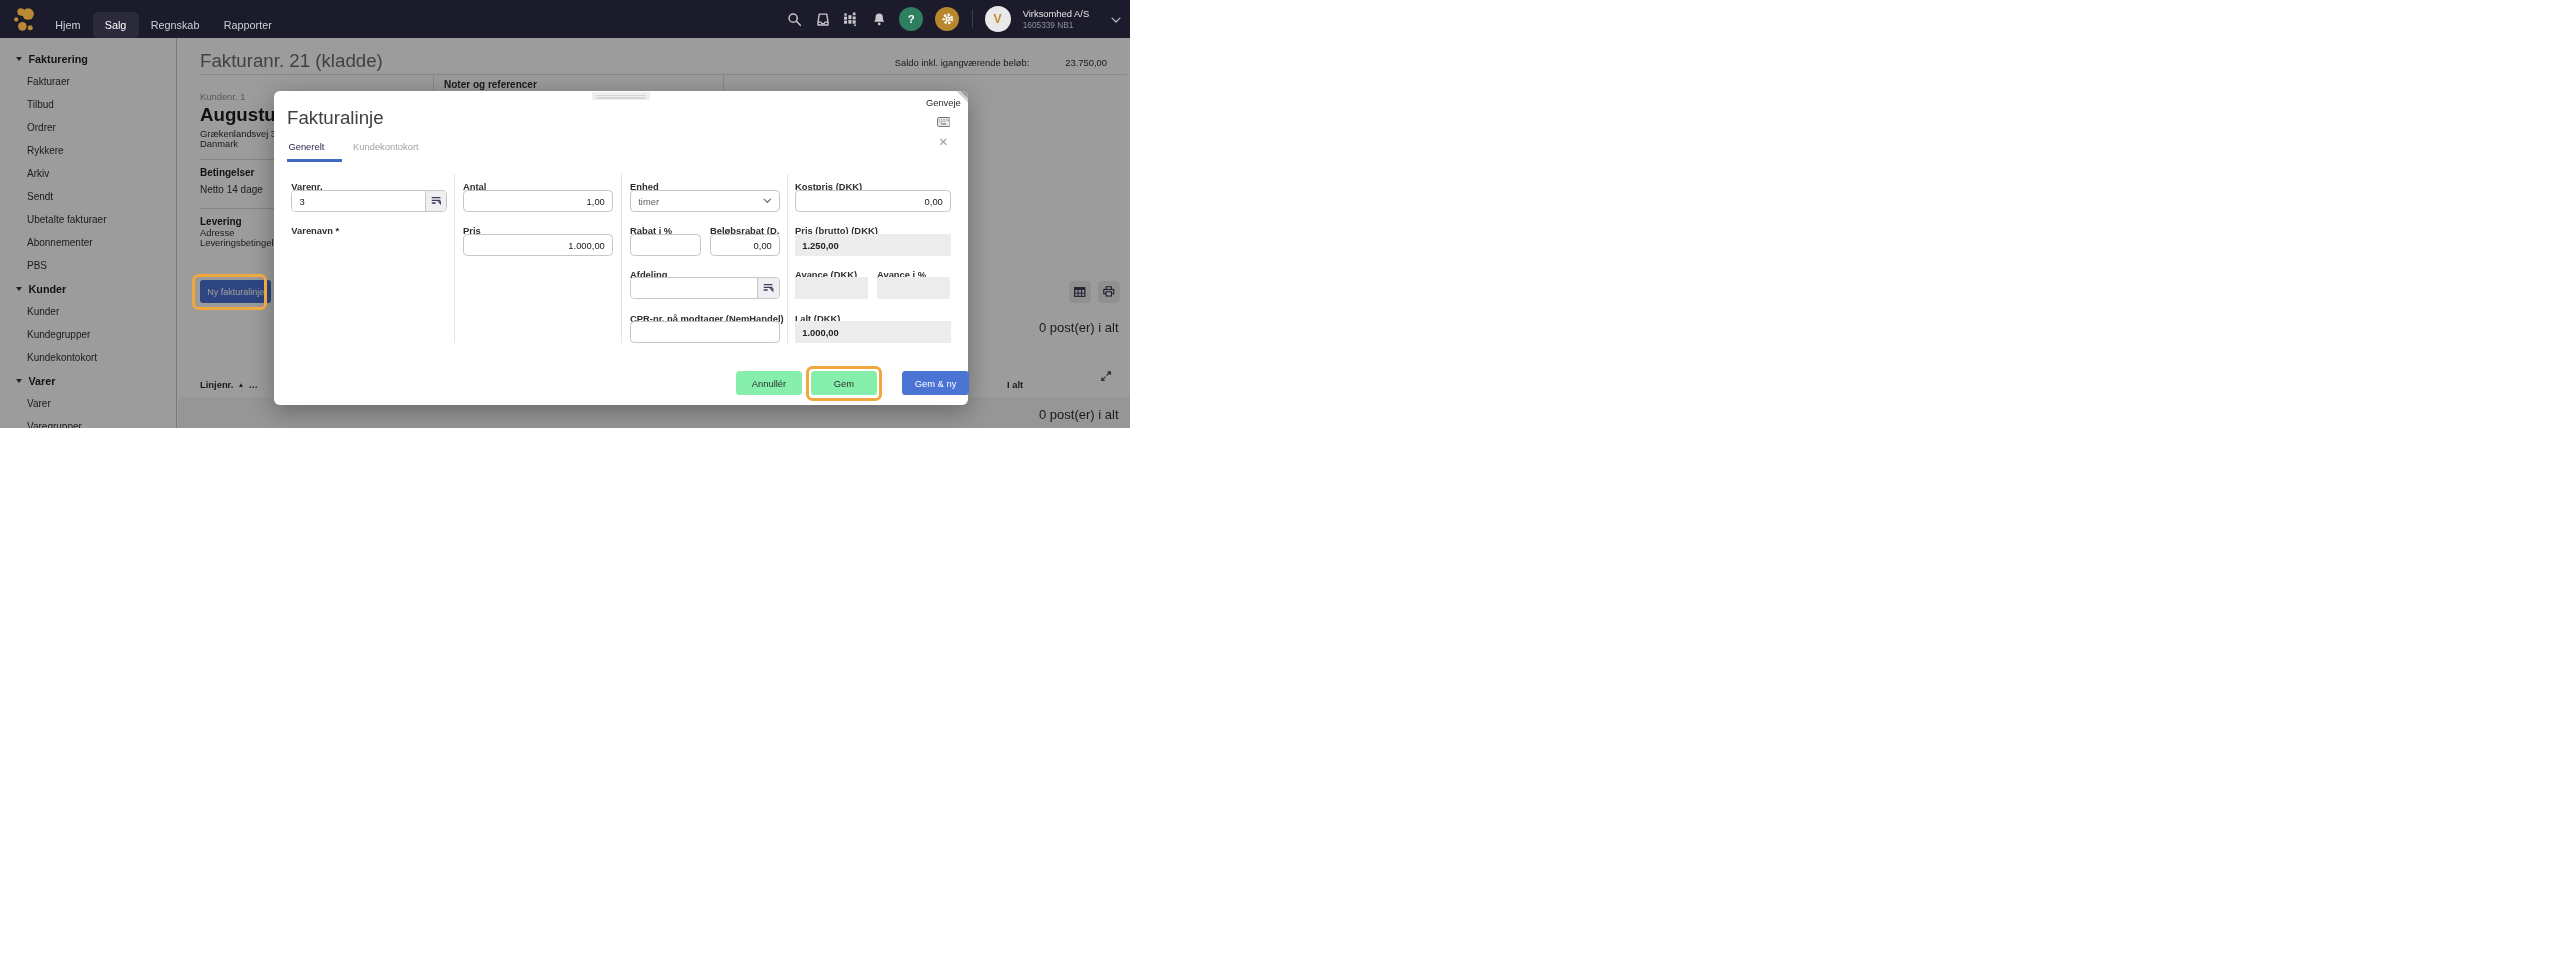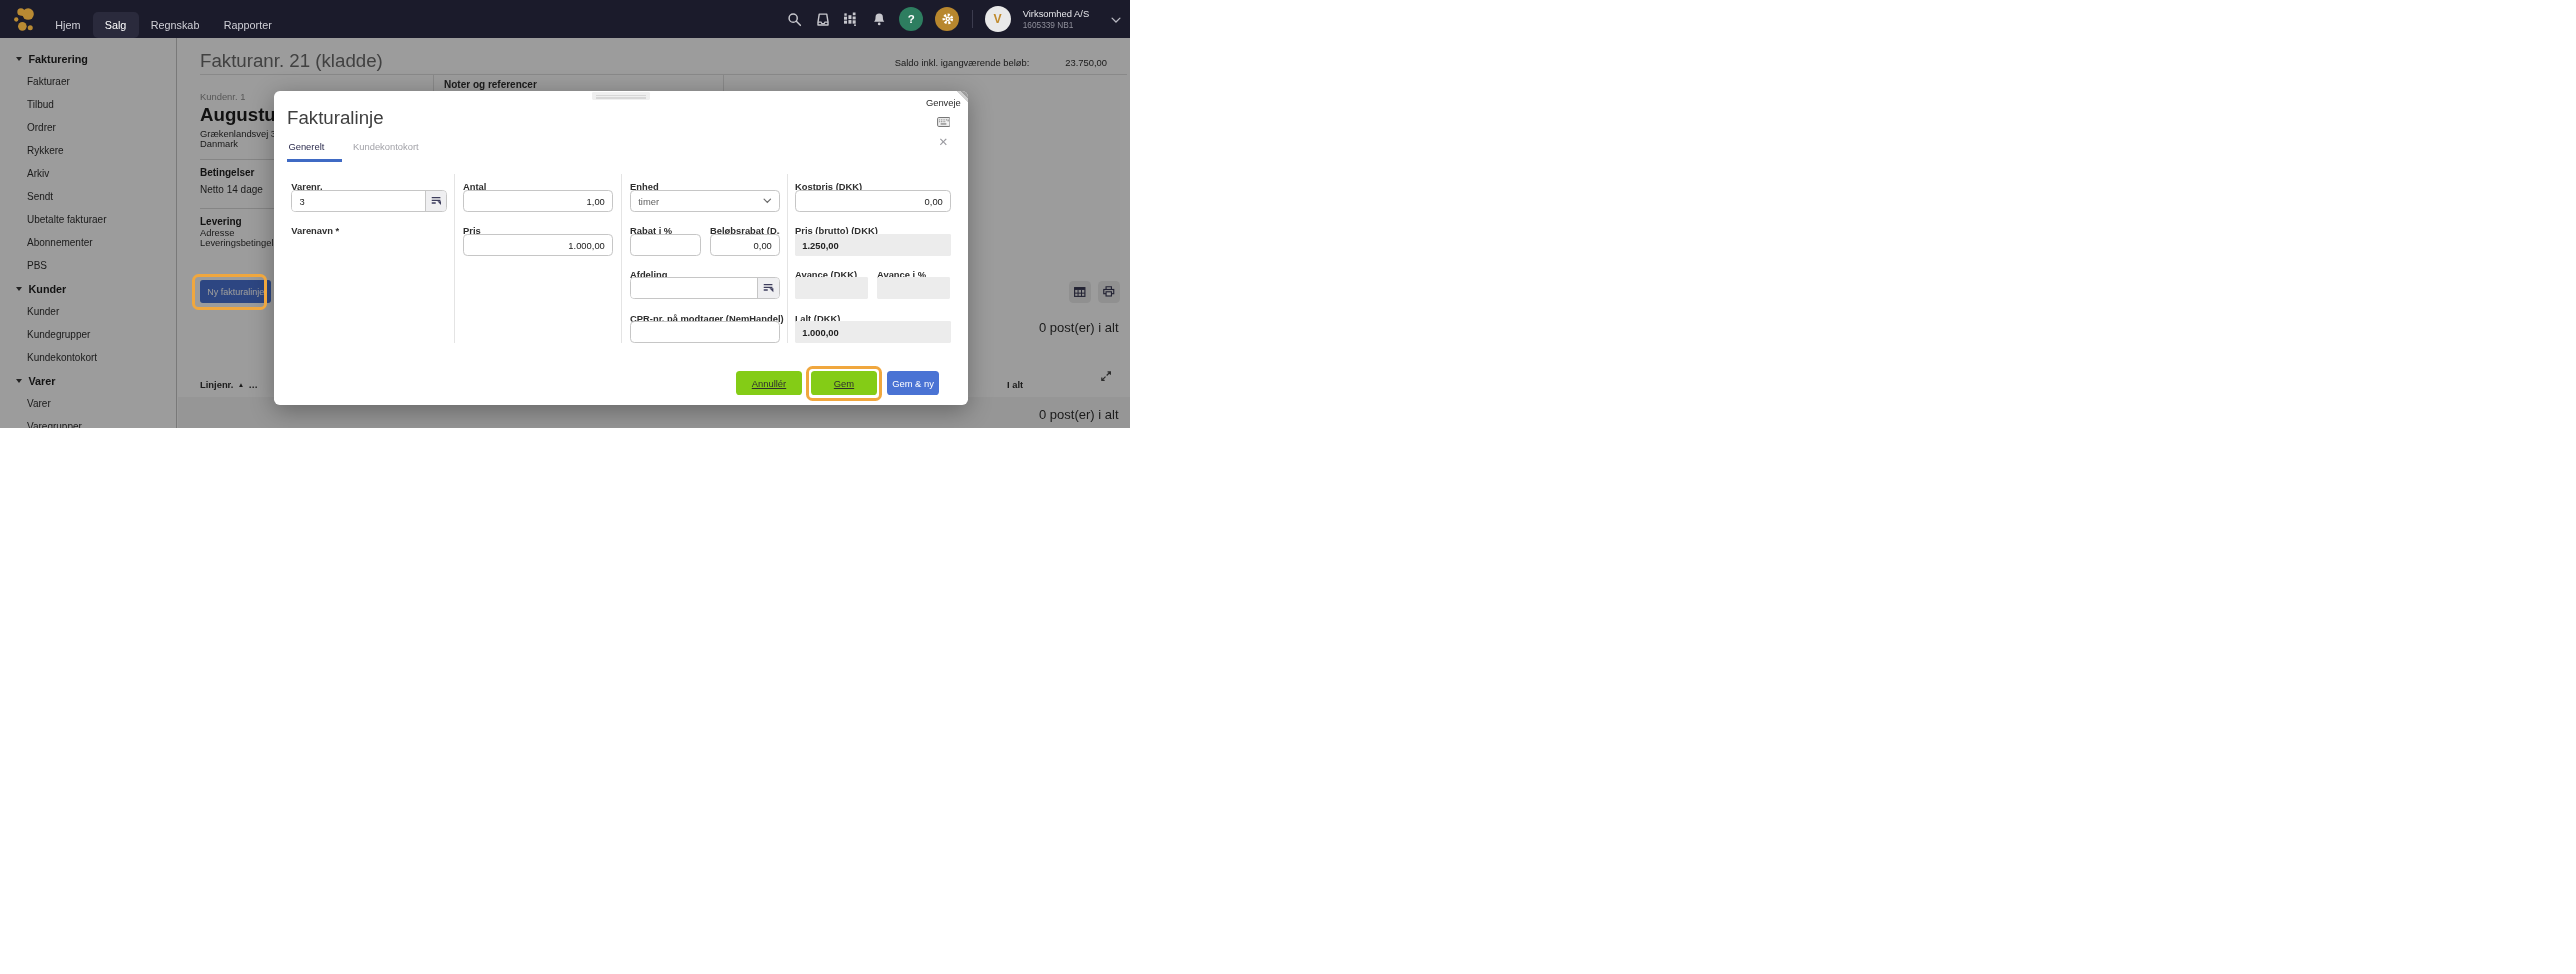--- a/index.html
+++ b/index.html
@@ -75,21 +75,21 @@
   .flabel { position:absolute; font-size:9.4px; font-weight:700; color:#2e2e2e; white-space:nowrap; }
   .inp { position:absolute; height:22px; border:0.7px solid #c6c6c6; border-radius:4.3px; background:#fff; font-family:"Liberation Sans",sans-serif; font-size:9.4px; color:#222; padding:0 7.2px; }
   .inp.num { text-align:right; }
   .igroup { position:absolute; height:22px; border:0.7px solid #c6c6c6; border-radius:4.3px; background:#fff; display:flex; overflow:hidden; }
   .igroup input { flex:1; border:none; outline:none; font-family:"Liberation Sans",sans-serif; font-size:9.4px; color:#222; padding:0 7.2px; min-width:0; }
   .addon { width:21.6px; background:#efeff1; border-left:0.7px solid #c6c6c6; display:flex; align-items:center; justify-content:center; cursor:pointer; }
   .selectbox { position:absolute; height:22px; border:0.7px solid #c6c6c6; border-radius:4.3px; background:#fff; display:flex; align-items:center; justify-content:space-between; padding:0 7.2px; font-size:9.4px; color:#5f5f5f; cursor:pointer; }
   .ro { position:absolute; height:22px; background:#ececec; border-radius:1.4px; display:flex; align-items:center; padding:0 7.2px; font-size:9.4px; font-weight:700; color:#222; }
   .ta { position:absolute; border:0.7px solid #c6c6c6; border-radius:4.3px; background:#fff; font-family:"Liberation Sans",sans-serif; font-size:9.4px; color:#222; padding:5px 7.2px; resize:none; }
   .mbtn { position:absolute; top:280px; height:24px; border:none; border-radius:3.6px; font-family:"Liberation Sans",sans-serif; font-size:9.4px; cursor:pointer; }
-  .mbtn.gray { background:#84cc16; color:#2f2f2f;text-decoration:underline; }
+  .mbtn.gray { background:#86efac; color:#2f2f2f; }
   .mbtn.blue { background:#4a73d4; color:#fff; }
 
   
   .anno { position:absolute; border:3.6px solid #f0a73e; border-radius:6.5px; z-index:70; pointer-events:none; }
 </style>
 </head>
 <body>
 
 <div id="screen">
 
@@ -352,20 +352,20 @@
     <div class="ro" style="left:521px; top:143px; width:156px;">1.250,00</div>
     <div class="flabel" style="left:521px; top:178px;">Avance (DKK)</div>
     <div class="ro" style="left:521px; top:186px; width:73px;"></div>
     <div class="flabel" style="left:603px; top:178px;">Avance i %</div>
     <div class="ro" style="left:603px; top:186px; width:73px;"></div>
     <div class="flabel" style="left:521px; top:222px;">I alt (DKK)</div>
     <div class="ro" style="left:521px; top:230px; width:156px;">1.000,00</div>
 
     <button class="mbtn gray" style="left:462px; width:66px;">Annullér</button>
     <button class="mbtn gray" style="left:537px; width:66px;">Gem</button>
-    <button class="mbtn blue" style="left:613px; width:52px;">Gem &amp; ny</button>
+    <button class="mbtn blue" style="left:628px; width:67px;">Gem &amp; ny</button>
   </div>
 
   <div class="anno" style="left:192px; top:274px; width:75px; height:36px;"></div>
   <div class="anno" style="left:806px; top:366px; width:76px; height:35px;"></div>
 
 </div>
 
 
 </body></html>

